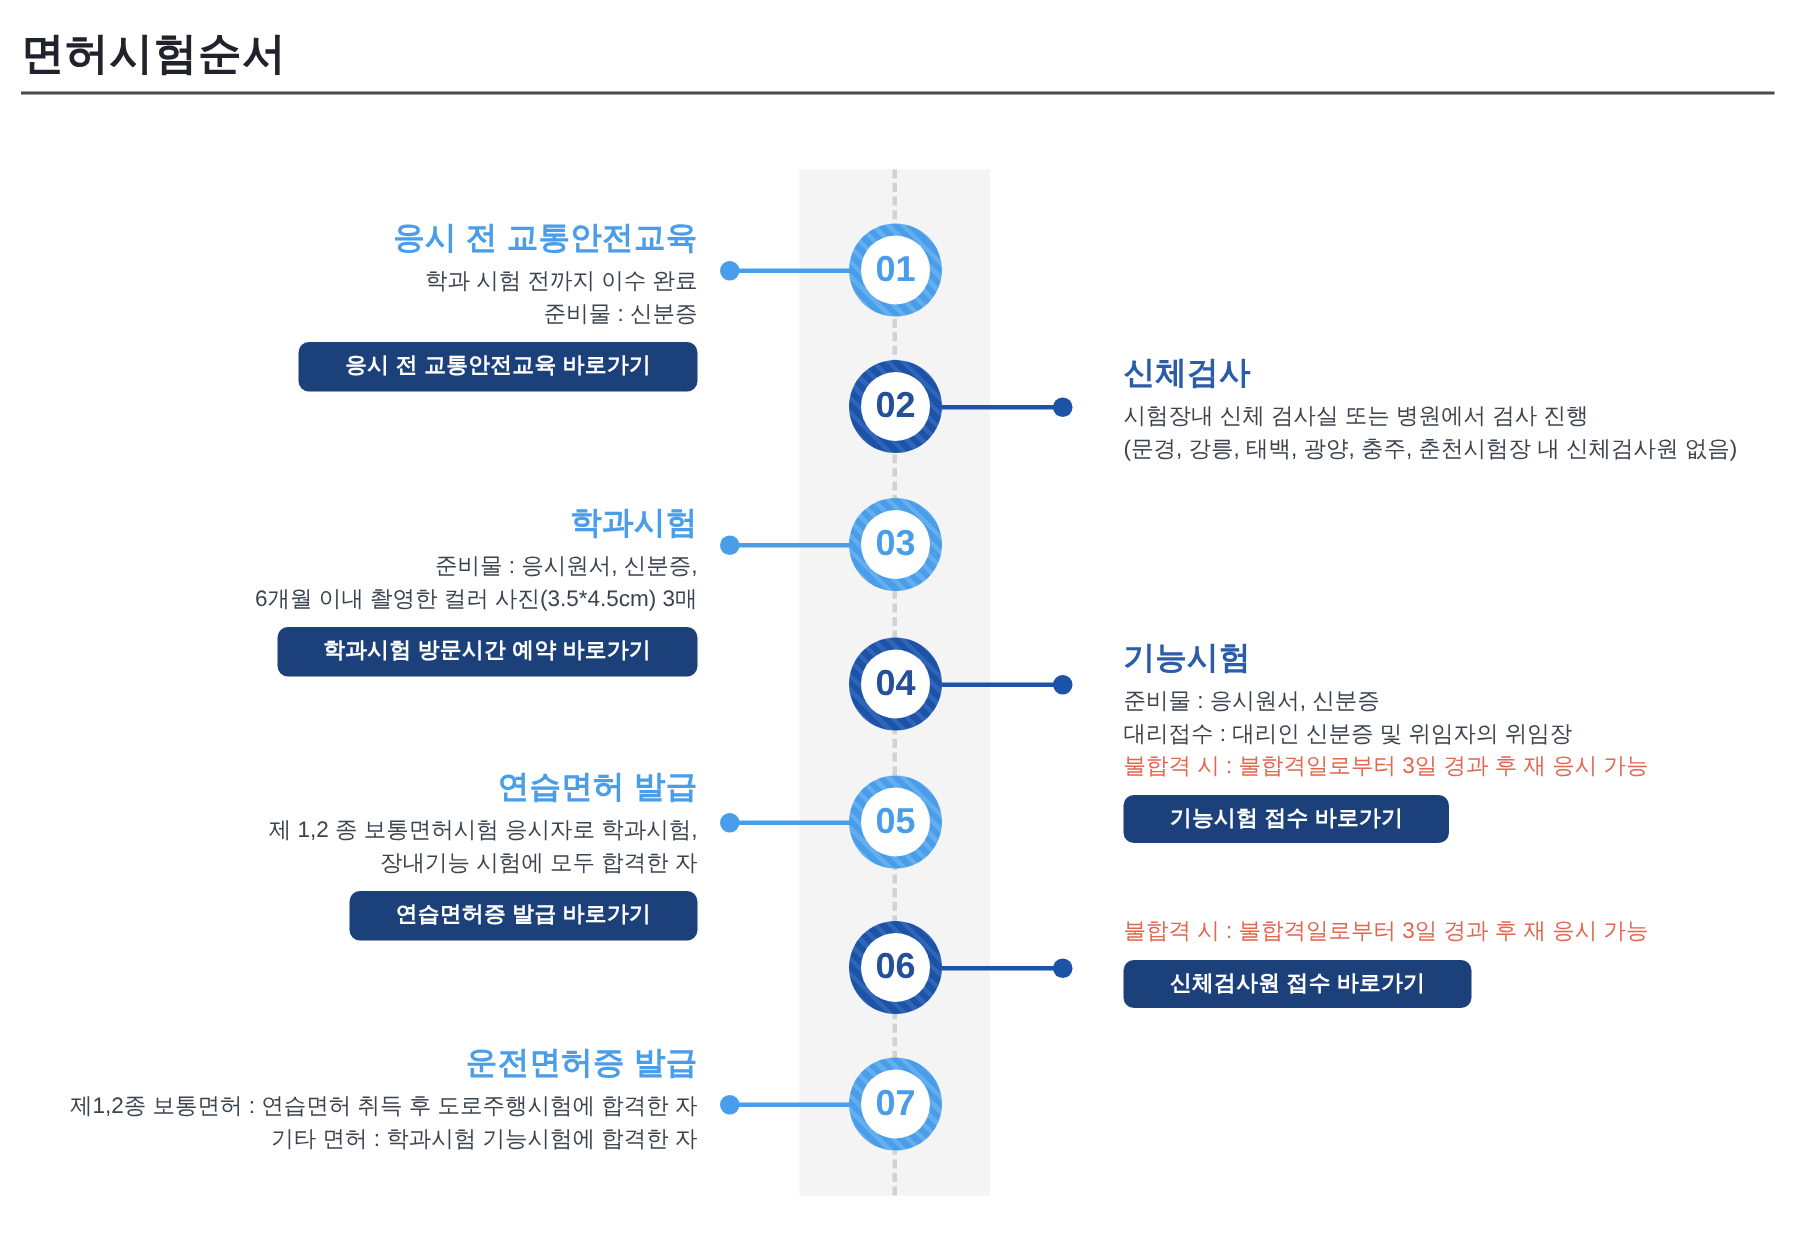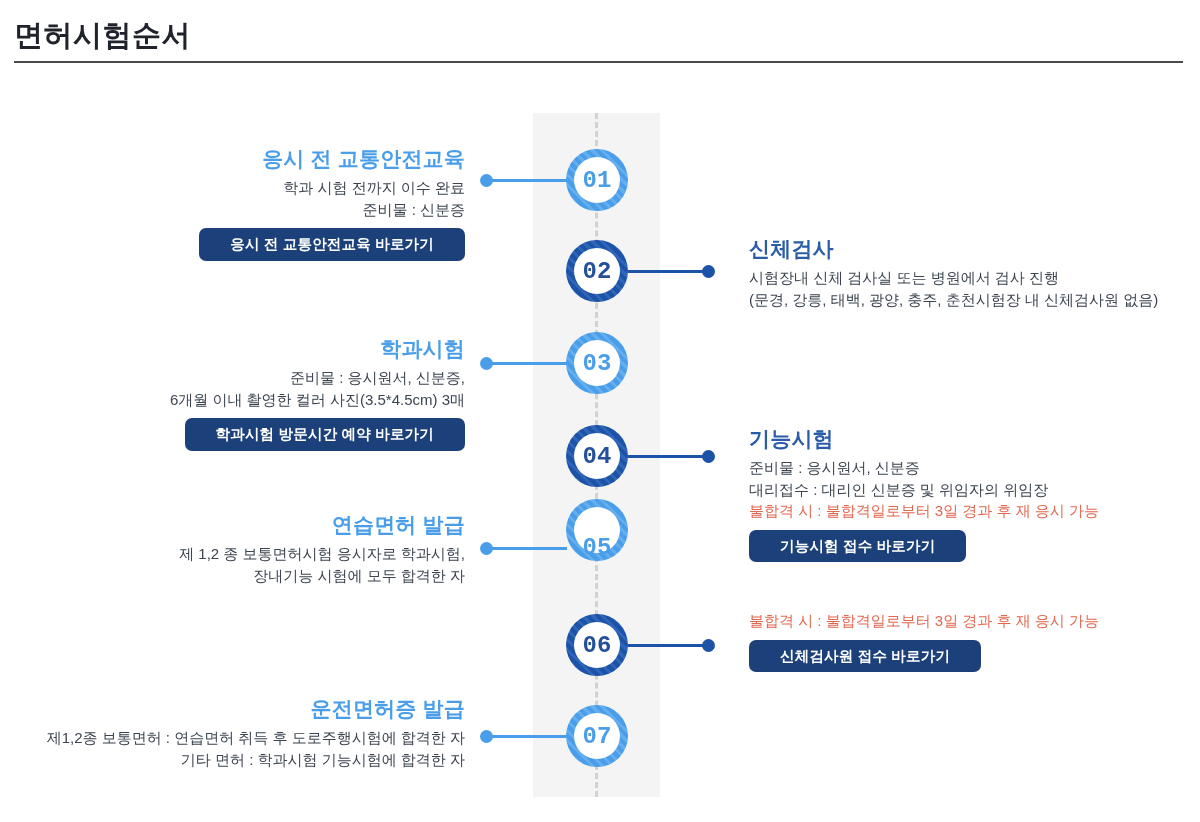--- a/index.html
+++ b/index.html
@@ -14,27 +14,27 @@
 
   
   .strip { position:absolute; left:533px; top:113px; width:127px; height:684px; background:#f4f4f5; }
   .dash-line { position:absolute; left:595px; top:113px; height:684px; width:0;
                border-left:3px dashed #d2d2d2; }
 
   
   .circle { position:absolute; left:566px; width:62px; height:62px; border-radius:50%;
             display:flex; align-items:center; justify-content:center; }
   .circle::before { content:""; position:absolute; inset:8px; background:#fff; border-radius:50%; }
-  .circle span { position:relative; z-index:1; font-size:24px; font-weight:bold; font-family:Liberation Mono, monospace; }
+  .circle span { position:relative; z-index:1; font-size:24px; font-weight:bold; font-family:Liberation Sans, sans-serif; }
   .circle.light { background:repeating-linear-gradient(45deg,#4a9ee9 0 4px,#63aeee 4px 7px); }
   .circle.light span { color:#4a9ee9; }
   .circle.dark  { background:repeating-linear-gradient(45deg,#1c53a6 0 4px,#2f65b9 4px 7px); }
   .circle.dark span  { color:#24509b; }
   .circ-1 { top:149px; } .circ-2 { top:240px; } .circ-3 { top:332px; } .circ-4 { top:425px; }
-  .circ-5 { top:499px;align-items:flex-end; } .circ-6 { top:614px; } .circ-7 { top:705px; }
+  .circ-5 { top:517px; } .circ-6 { top:614px; } .circ-7 { top:705px; }
 
   
   .conn { position:absolute; height:13px; width:87px; }
   .conn::after { content:""; position:absolute; top:5px; height:3px; }
   .conn::before { content:""; position:absolute; top:0; width:13px; height:13px; border-radius:50%; }
   .conn.left  { left:480px; }
   .conn.left::before { left:0; }
   .conn.left::after  { left:6px; right:0; }
   .conn.right { left:628px; }
   .conn.right::before { right:0; }
@@ -125,20 +125,21 @@
     <p class="desc">준비물 : 응시원서, 신분증</p>
     <p class="desc">대리접수 : 대리인 신분증 및 위임자의 위임장</p>
     <p class="desc warn">불합격 시 : 불합격일로부터 3일 경과 후 재 응시 가능</p>
     <button class="go-btn">기능시험 접수 바로가기</button>
   </div>
 
   <div class="content side-left c5">
     <h3 class="step-title light">연습면허 발급</h3>
     <p class="desc">제 1,2 종 보통면허시험 응시자로 학과시험,</p>
     <p class="desc">장내기능 시험에 모두 합격한 자</p>
+    <button class="go-btn">연습면허증 발급 바로가기</button>
   </div>
 
   <div class="content side-right c6">
     <p class="desc warn">불합격 시 : 불합격일로부터 3일 경과 후 재 응시 가능</p>
     <button class="go-btn">신체검사원 접수 바로가기</button>
   </div>
 
   <div class="content side-left c7">
     <h3 class="step-title light">운전면허증 발급</h3>
     <p class="desc">제1,2종 보통면허 : 연습면허 취득 후 도로주행시험에 합격한 자</p>

